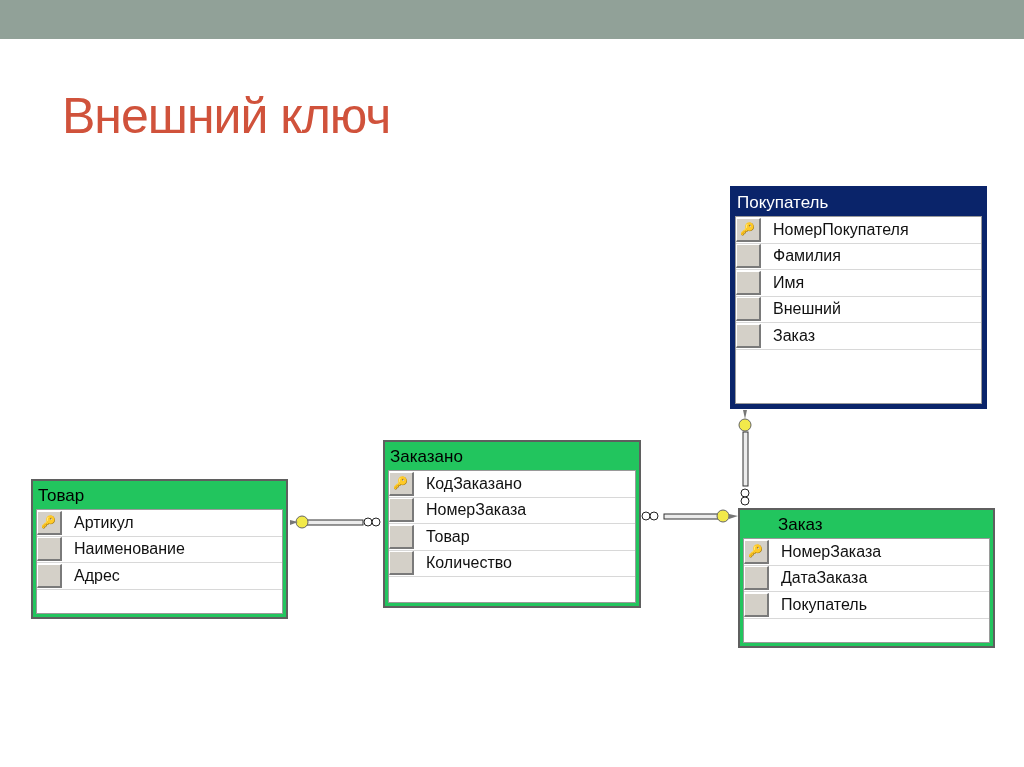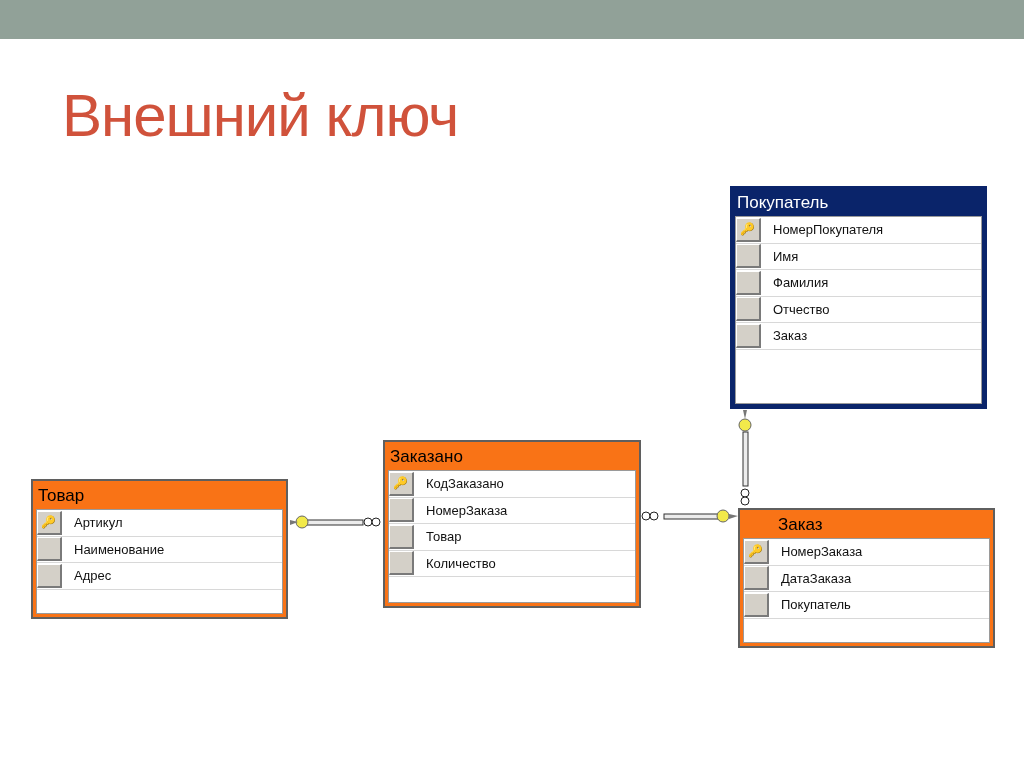--- a/index.html
+++ b/index.html
@@ -1,31 +1,31 @@
 <!DOCTYPE html>
 <html><head>
 <meta charset="utf-8">
 <style>
   html, body { margin:0; padding:0; }
   body { width:1024px; height:767px; background:#ffffff; position:relative; overflow:hidden;
          font-family:"Liberation Sans", sans-serif; }
   .top-bar { position:absolute; left:0; top:0; width:1024px; height:39px; background:#91a198; }
-  .slide-title { position:absolute; left:62px; top:86px; font-size:60px; color:#d0523b;
+  .slide-title { position:absolute; left:62px; top:86px; font-size:50px; color:#d0523b;
                  letter-spacing:-1px; line-height:60px; }
-  .table { position:absolute; background:#f97316; border:2px solid #5f5f5f; box-sizing:border-box; }
+  .table { position:absolute; background:#22c55e; border:2px solid #5f5f5f; box-sizing:border-box; }
   .table.selected { background:#0a246a; border-color:#0a246a; }
   .table-header { height:28px; line-height:30px; padding-left:5px; font-size:17px; color:#000; }
   .table.selected .table-header { color:#ffffff; }
   .table-body { position:absolute; left:3px; right:3px; top:28px; bottom:3px; background:#ffffff;
                 border:1px solid #9a9a9a; box-sizing:border-box; }
   .row { height:26.5px; border-bottom:1px solid #d8d8d8; box-sizing:border-box; display:flex; align-items:center; }
   .row-selector { width:25px; height:24px; background:#d4d0c8; border-top:1px solid #fff; border-left:1px solid #fff;
                   border-right:2px solid #7a7a7a; border-bottom:2px solid #7a7a7a; box-sizing:border-box;
                   display:flex; align-items:center; justify-content:center; font-size:12px; color:#c8a800; }
-  .row-label { margin-left:12px; font-size:13px; color:#111; }
+  .row-label { margin-left:12px; font-size:16px; color:#111; }
   .relation { position:absolute; }
 </style>
 </head>
 <body>
 
 <div class="top-bar"></div>
 <div class="slide-title">Внешний ключ</div>
 
 <svg class="relation" width="1024" height="767" style="left:0;top:0;pointer-events:none;">
 
@@ -102,29 +102,29 @@
   <div class="table-header">Покупатель</div>
   <div class="table-body">
     <div class="row">
       <div class="row-selector">
           <span>🔑</span>
         </div>
       <span class="row-label">НомерПокупателя</span>
     </div>
     <div class="row">
       <div class="row-selector"></div>
+      <span class="row-label">Фамилия</span>
+    </div>
+    <div class="row">
+      <div class="row-selector"></div>
       <span class="row-label">Имя</span>
     </div>
     <div class="row">
       <div class="row-selector"></div>
-      <span class="row-label">Фамилия</span>
-    </div>
-    <div class="row">
-      <div class="row-selector"></div>
-      <span class="row-label">Отчество</span>
+      <span class="row-label">Внешний</span>
     </div>
     <div class="row">
       <div class="row-selector"></div>
       <span class="row-label">Заказ</span>
     </div>
   </div>
 </div>
 
 <div class="table" style="left:738px;top:508px;width:257px;height:140px;padding-left:33px;">
   <div class="table-header">Заказ</div>

